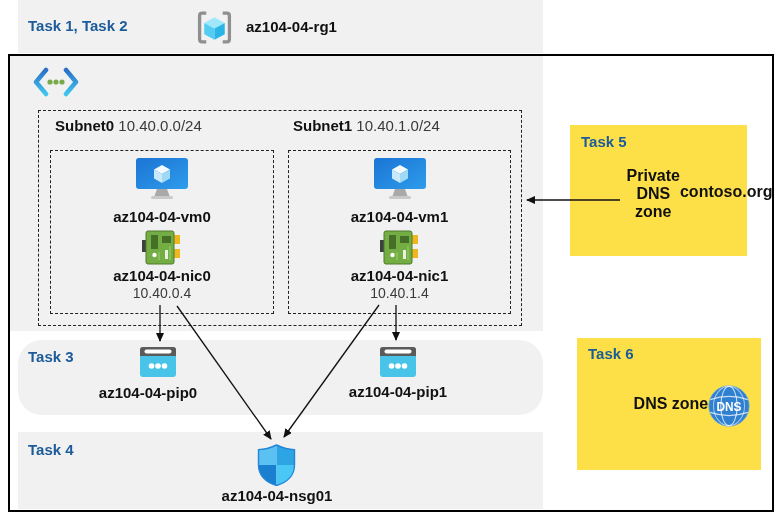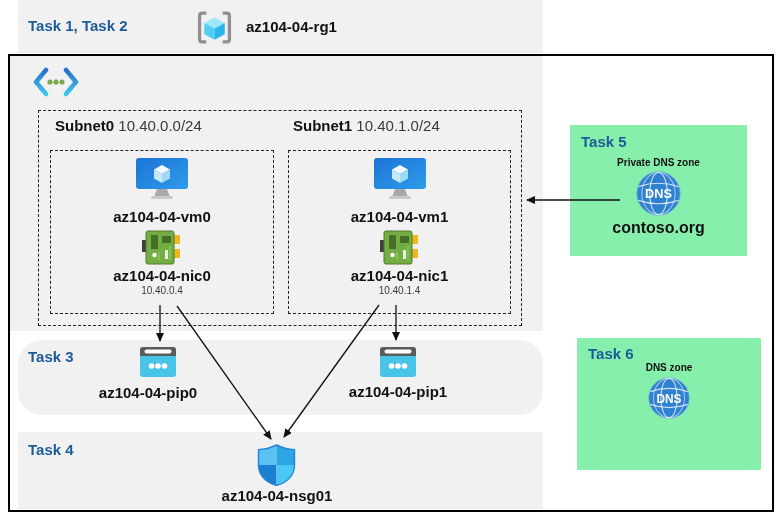--- a/index.html
+++ b/index.html
@@ -16,28 +16,28 @@
          border:2px solid #000;background:transparent;pointer-events:none;}
   .vnet-bg{position:absolute;left:10px;top:56px;width:533px;height:275px;background:#f1f1f1;}
   .vnet-title{position:absolute;left:90px;top:71px;display:flex;gap:6px;align-items:baseline;}
   .vnet-name{font-size:16px;font-weight:bold;}
   .vnet-cidr{font-size:16px;color:#3a3a3a;}
   .outer-dashed{position:absolute;left:38px;top:110px;width:482px;height:214px;border:1px dashed #222;}
   .inner-box{position:absolute;top:150px;height:162px;border:1px dashed #222;
              display:flex;flex-direction:column;align-items:center;text-align:right;}
   .inner-box .vm-label{margin-top:6px;font-size:15px;font-weight:bold;}
   .inner-box .nic-label{margin-top:2px;font-size:15px;font-weight:bold;}
-  .inner-box .ip-label{margin-top:1px;font-size:10px;color:#3a3a3a;}
+  .inner-box .ip-label{margin-top:1px;font-size:14px;color:#3a3a3a;}
   .inner-box svg.vm{margin-top:7px;}
   .inner-box svg.nic{margin-top:5px;}
   .pip-label{position:absolute;width:120px;text-align:center;font-size:15px;font-weight:bold;}
   .nsg-label{position:absolute;left:197px;top:487px;width:160px;text-align:center;font-size:15px;font-weight:bold;}
-  .side-box{position:absolute;background:#86efac;display:flex;flex-direction:column;align-items:center;}
+  .side-box{position:absolute;background:#fde047;display:flex;flex-direction:row;align-items:center;}
   .side-box .task-label{align-self:flex-start;}
-  .side-title{font-size:10px;font-weight:bold;}
+  .side-title{font-size:16px;font-weight:bold;text-align:center;}
   .zone-name{font-size:16px;font-weight:bold;}
   .arrows{position:absolute;left:0;top:0;z-index:50;pointer-events:none;}
 </style>
 </head>
 <body>
 
 <div class="canvas">
 
   <div class="band" style="left:18px;top:0;width:525px;height:53px;">
     <span class="task-label abs" style="left:10px;top:17px;">Task 1, Task 2</span>

